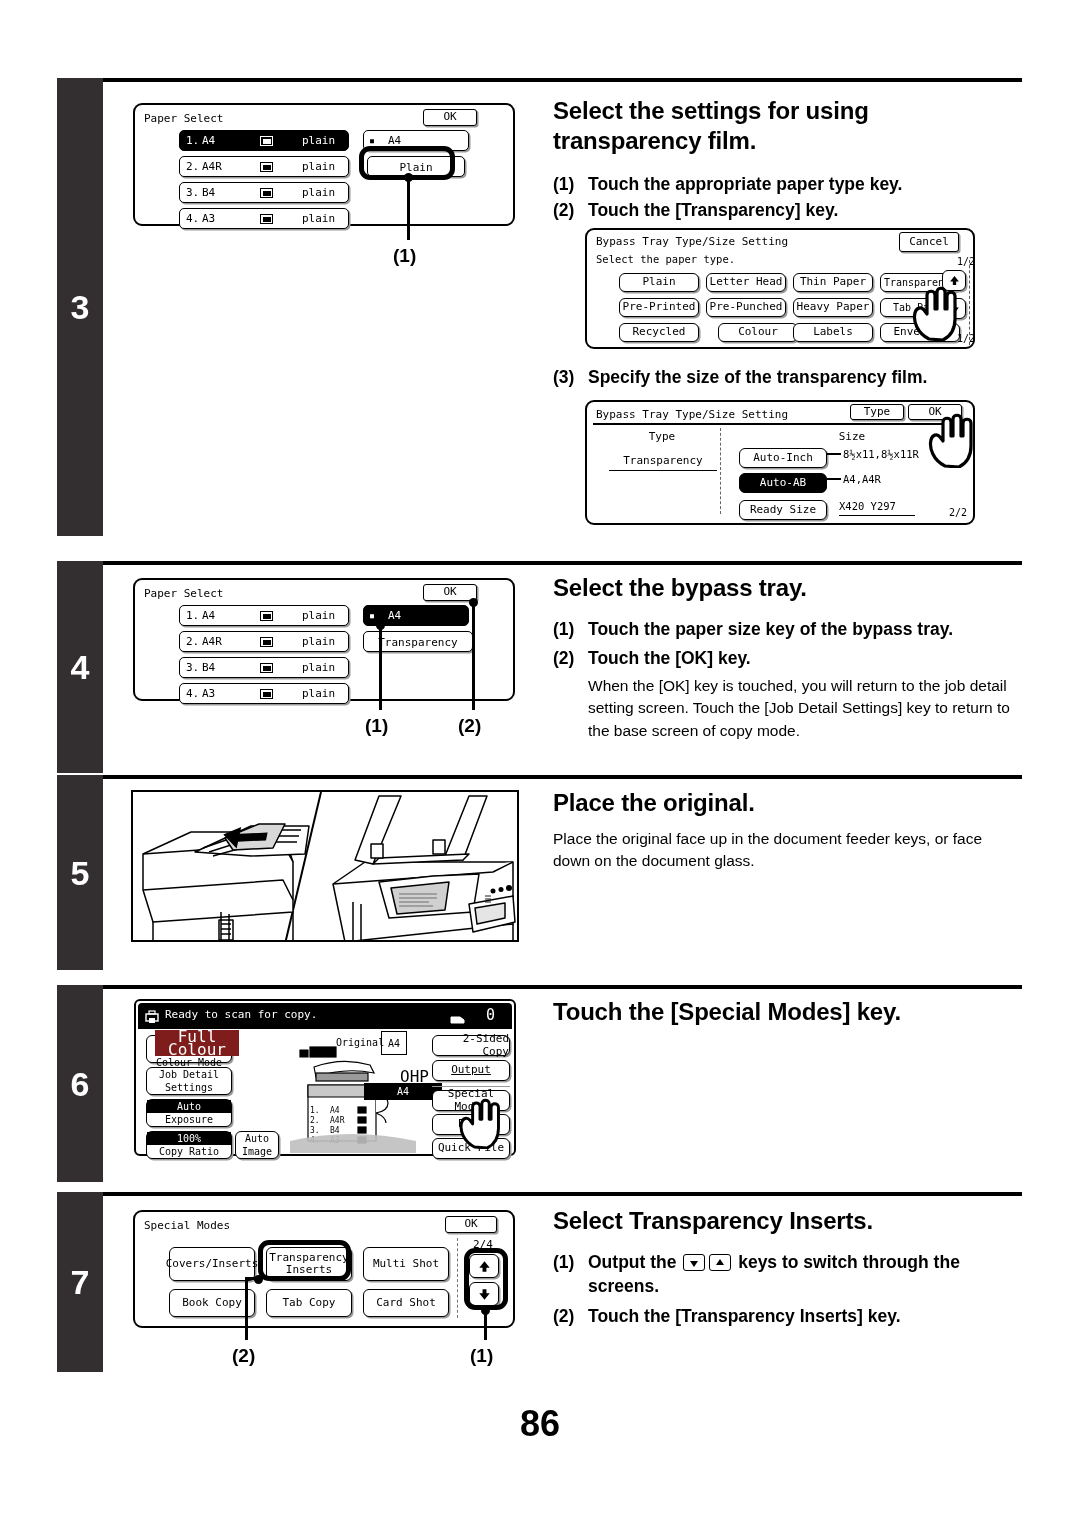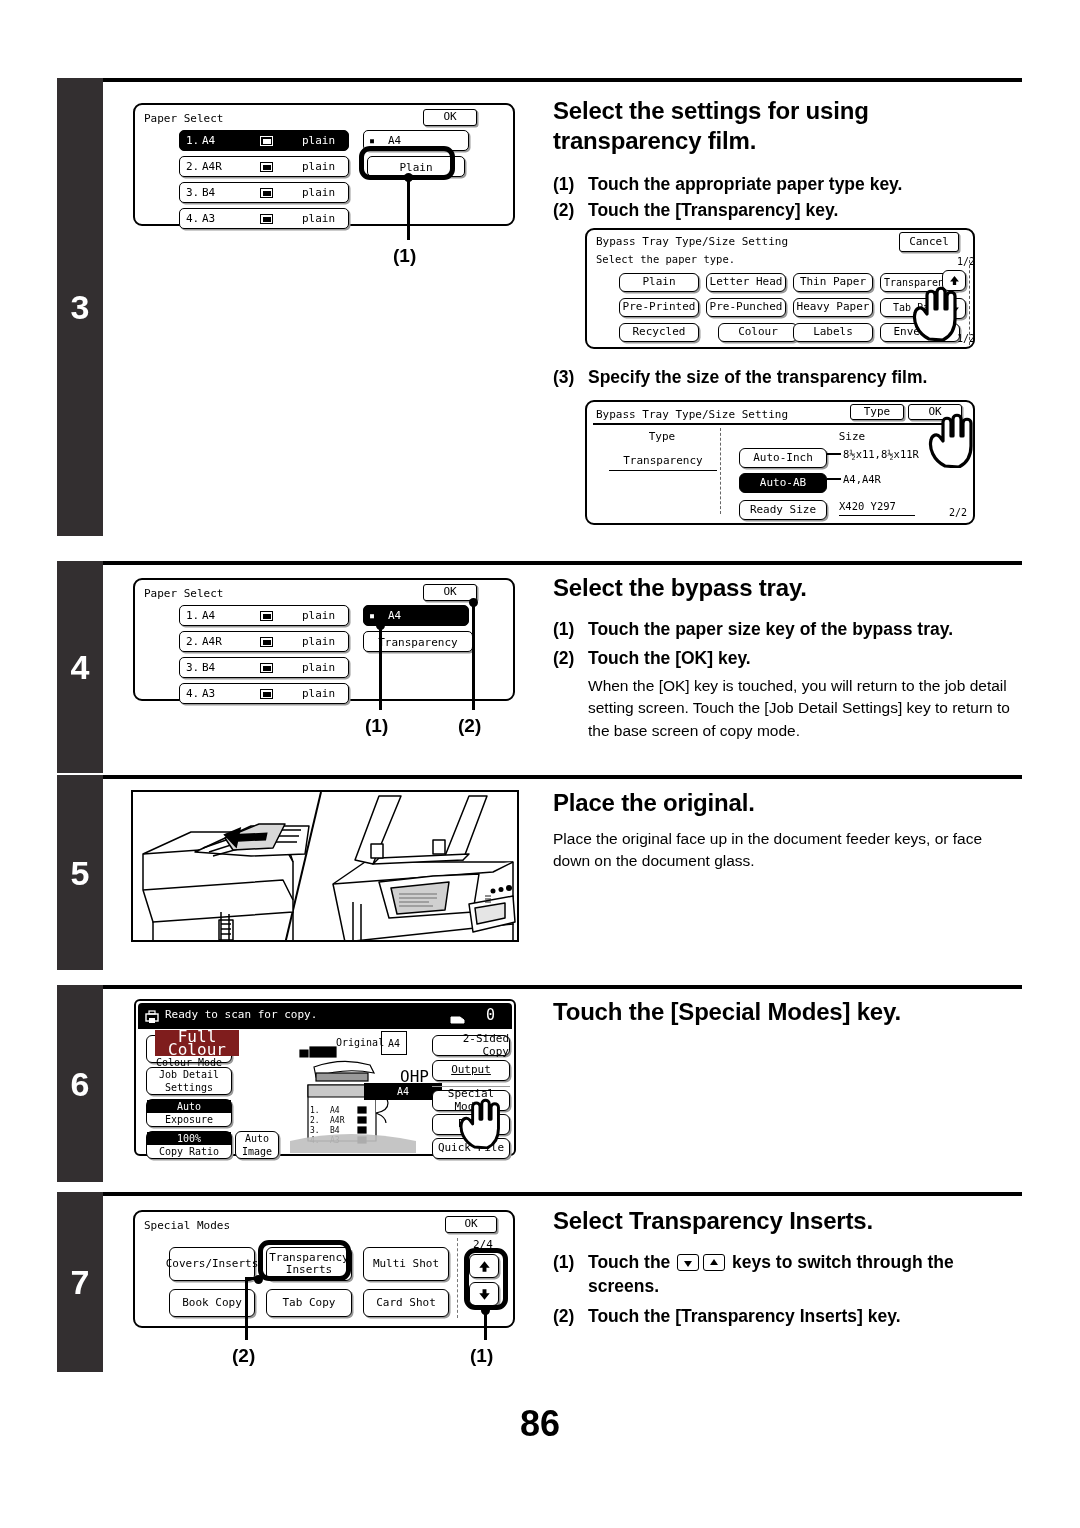--- a/index.html
+++ b/index.html
@@ -491,21 +491,21 @@
 
   <div class="rule" style="top:1192px;"></div>
   <div class="stepbar" style="top:1192px;height:180px;">
     <span class="stepnum">7</span>
   </div>
 
   <div class="rcol" style="left:553px; top:1206px; width:470px;">
     <div class="head">Select Transparency Inserts.</div>
     <div class="sub" style="margin-top:14px">
       <span class="mk">(1)</span>
-      <span class="tx"><span>Touch the </span><span class="keyglyph down"></span><span class="keyglyph up"></span><span> keys to switch through the screens.</span></span>
+      <span class="tx"><span>Output the </span><span class="keyglyph down"></span><span class="keyglyph up"></span><span> keys to switch through the screens.</span></span>
     </div>
     <div class="sub" style="margin-top:6px">
       <span class="mk">(2)</span>
       <span class="tx">Touch the [Transparency Inserts] key.</span>
     </div>
   </div>
 
   <div class="lcd" style="left:133px; top:1210px; width:382px; height:118px;">
     <div class="lcd-title" style="left:9px; top:7px;">Special Modes</div>
     <div class="pill sq" style="left:310px; top:4px; width:52px; height:17px;">OK</div>

